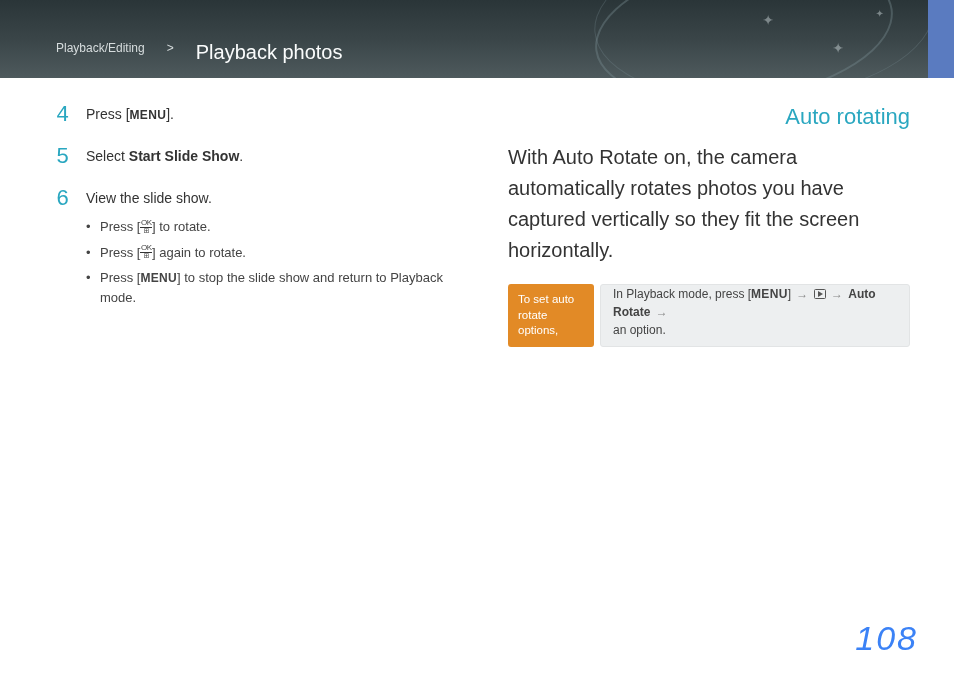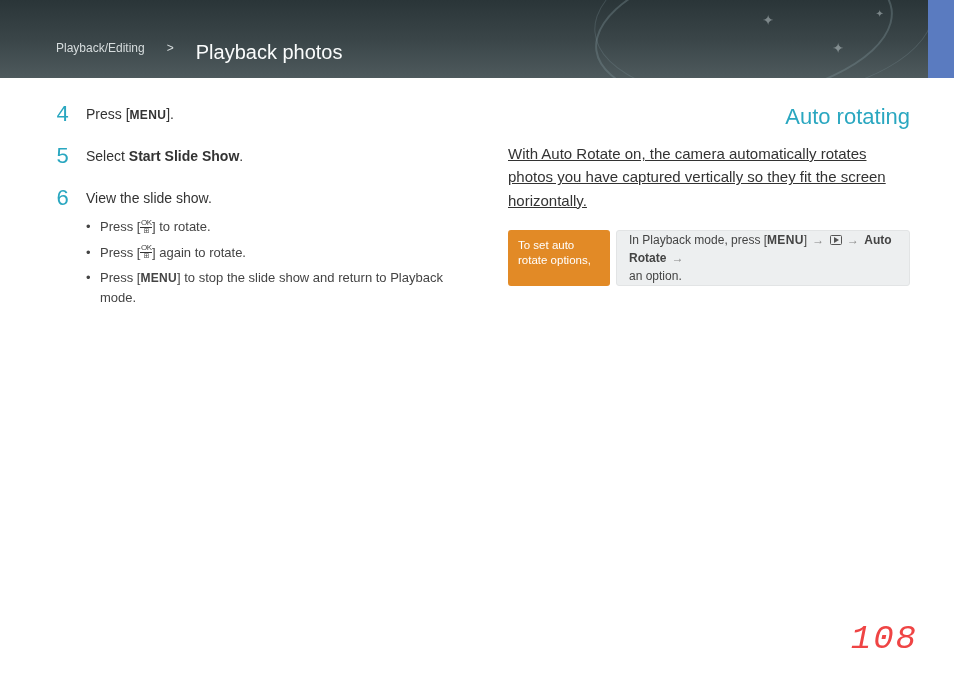--- a/index.html
+++ b/index.html
@@ -118,39 +118,38 @@
   .ok-btn .ok-top { border-bottom: 0.7px solid #333; padding: 0 0.5px; letter-spacing: -0.5px; }
   .ok-btn .ok-bot { font-size: 7px; letter-spacing: -0.5px; }
   .section-title {
     font-size: 22px;
     color: #2aa7c0;
     font-weight: 400;
     margin-bottom: 12px;
     text-align: right;
   }
   .section-desc {
-    font-size: 15px;
+    font-size: 20px;
     color: #333;
     line-height: 1.55;
     margin-bottom: 18px;
-    text-decoration: underline;
   }
   .option-row {
     display: flex;
     gap: 6px;
     align-items: stretch;
   }
   .option-label {
     background: #e28a26;
     color: #fff;
     font-size: 11.5px;
     line-height: 1.35;
     padding: 8px 10px;
     border-radius: 3px;
-    width: 102px;
+    width: 86px;
     flex-shrink: 0;
   }
   .option-body {
     background: #edeff0;
     border: 1px solid #e2e4e5;
     border-radius: 3px;
     font-size: 12px;
     color: #444;
     padding: 0 12px;
     flex: 1;
@@ -173,24 +172,24 @@
     left: 3.5px;
     top: 1.5px;
     border-left: 5px solid #555;
     border-top: 3px solid transparent;
     border-bottom: 3px solid transparent;
   }
   .page-num {
     position: absolute;
     right: 36px;
     bottom: 18px;
-    font-family: Liberation Mono, monospace;
+    font-family: Liberation Sans, sans-serif;
     font-style: italic;
     font-size: 34px;
-    color: #ef4444;
+    color: #3b82f6;
     letter-spacing: 2px;
   }
 </style>
 </head>
 <body>
 
 <div class="header">
   <div class="header-swirl"></div>
   <div class="header-swirl2"></div>
   <span class="sparkle" style="top:12px;right:180px">✦</span>

